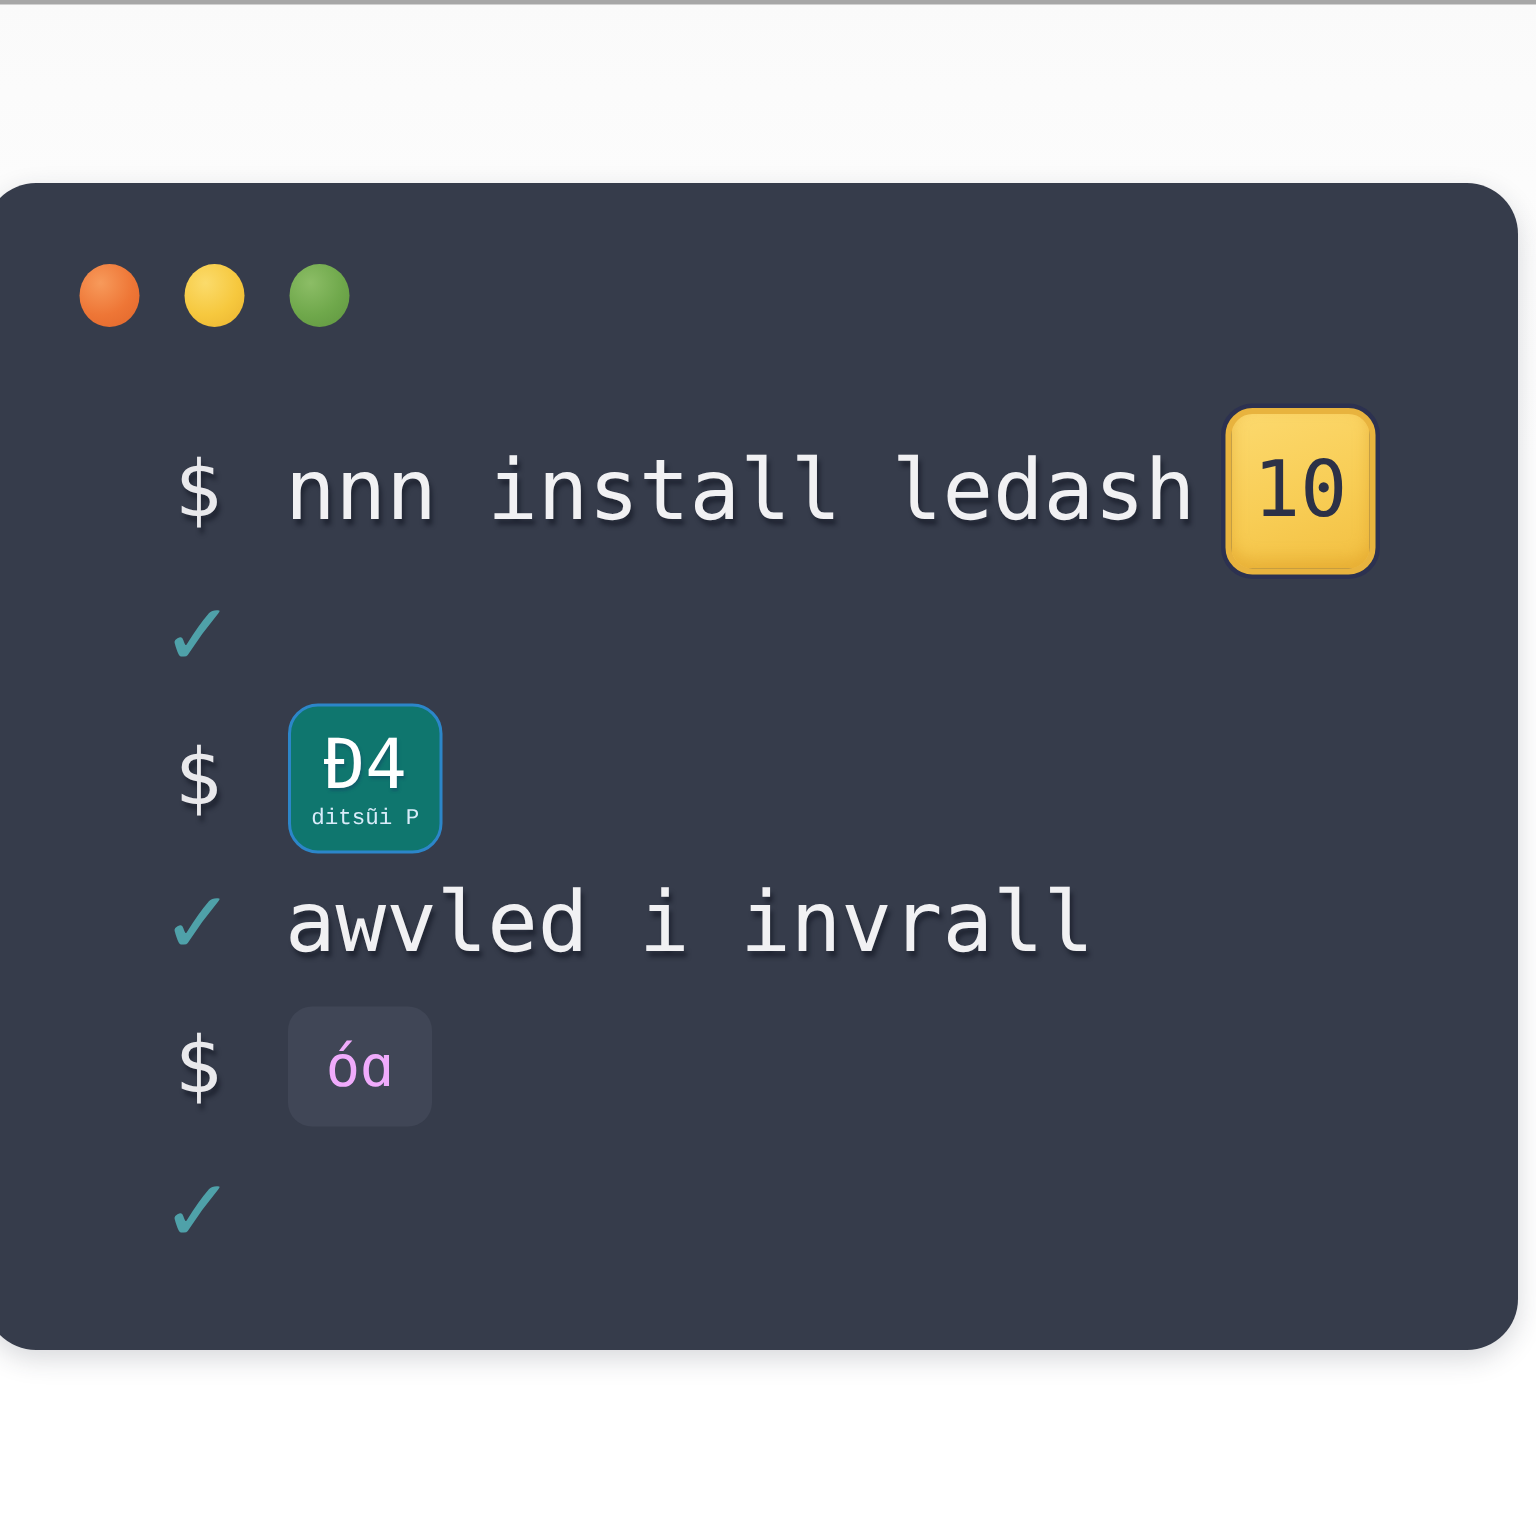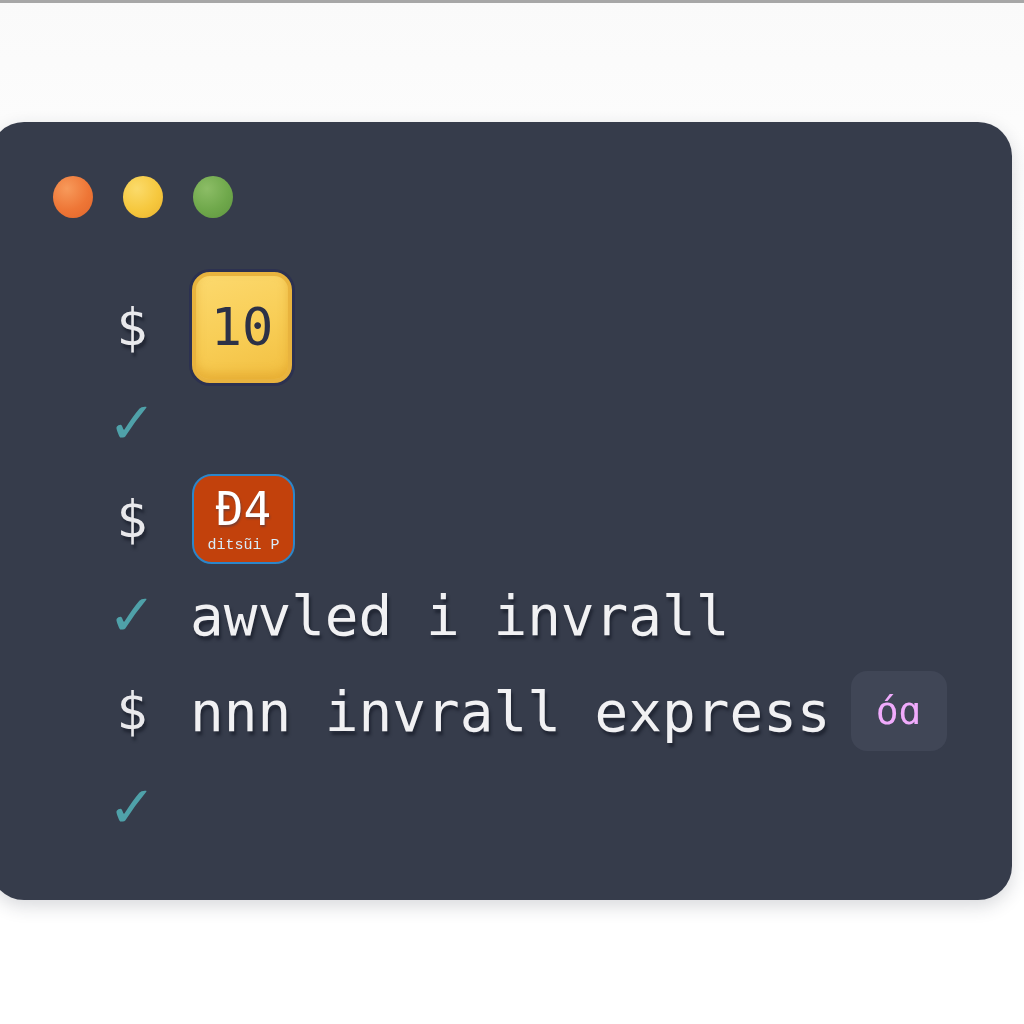--- a/index.html
+++ b/index.html
@@ -97,23 +97,23 @@
     height: 111px;
     border-radius: 18px;
     background: linear-gradient(160deg, #fcd96e 0%, #f8cd55 55%, #f2bf41 100%);
     border: 4px solid #e8b33e;
     box-shadow: 0 0 0 3px #2c3150, inset 0 -6px 10px rgba(222,160,40,0.55);
     color: #2c3147;
     font-size: 52px;
   }
   .badge.blue {
     width: 103px;
-    height: 90px;
+    height: 100px;
     border-radius: 20px;
-    background: #c2410c;
+    background: #0f766e;
     border: 2px solid #2c86c9;
     flex-direction: column;
     color: #ffffff;
     line-height: 1;
   }
   .badge.blue .main {
     font-size: 46px;
     text-shadow: 1px 2px 2px rgba(20,60,100,0.4);
   }
   .badge.blue .sub {
@@ -140,39 +140,39 @@
   <div class="window">
     <div class="titlebar">
       <span class="dot red"></span>
       <span class="dot yellow"></span>
       <span class="dot green"></span>
     </div>
 
     <div class="lines" id="lines">
         <div class="line">
           <span class="icon-box"><span class="prompt">$</span></span>
+          <span class="cmdtext">nnn install ledash</span>
           <span class="badge yellow">10</span>
         </div>
         <div class="line">
           <span class="icon-box"><span class="check">✓</span></span>
         </div>
         <div class="line">
           <span class="icon-box"><span class="prompt">$</span></span>
           <span class="badge blue">
             <span class="main">Ð4</span>
             <span class="sub">ditsũi P</span>
           </span>
         </div>
         <div class="line">
           <span class="icon-box"><span class="check">✓</span></span>
           <span class="cmdtext">awvled i invrall</span>
         </div>
         <div class="line">
           <span class="icon-box"><span class="prompt">$</span></span>
-          <span class="cmdtext">nnn invrall express</span>
           <span class="badge gray">óɑ</span>
         </div>
         <div class="line">
           <span class="icon-box"><span class="check">✓</span></span>
         </div>
       </div>
   </div>
 </div>
 
 </body></html>

